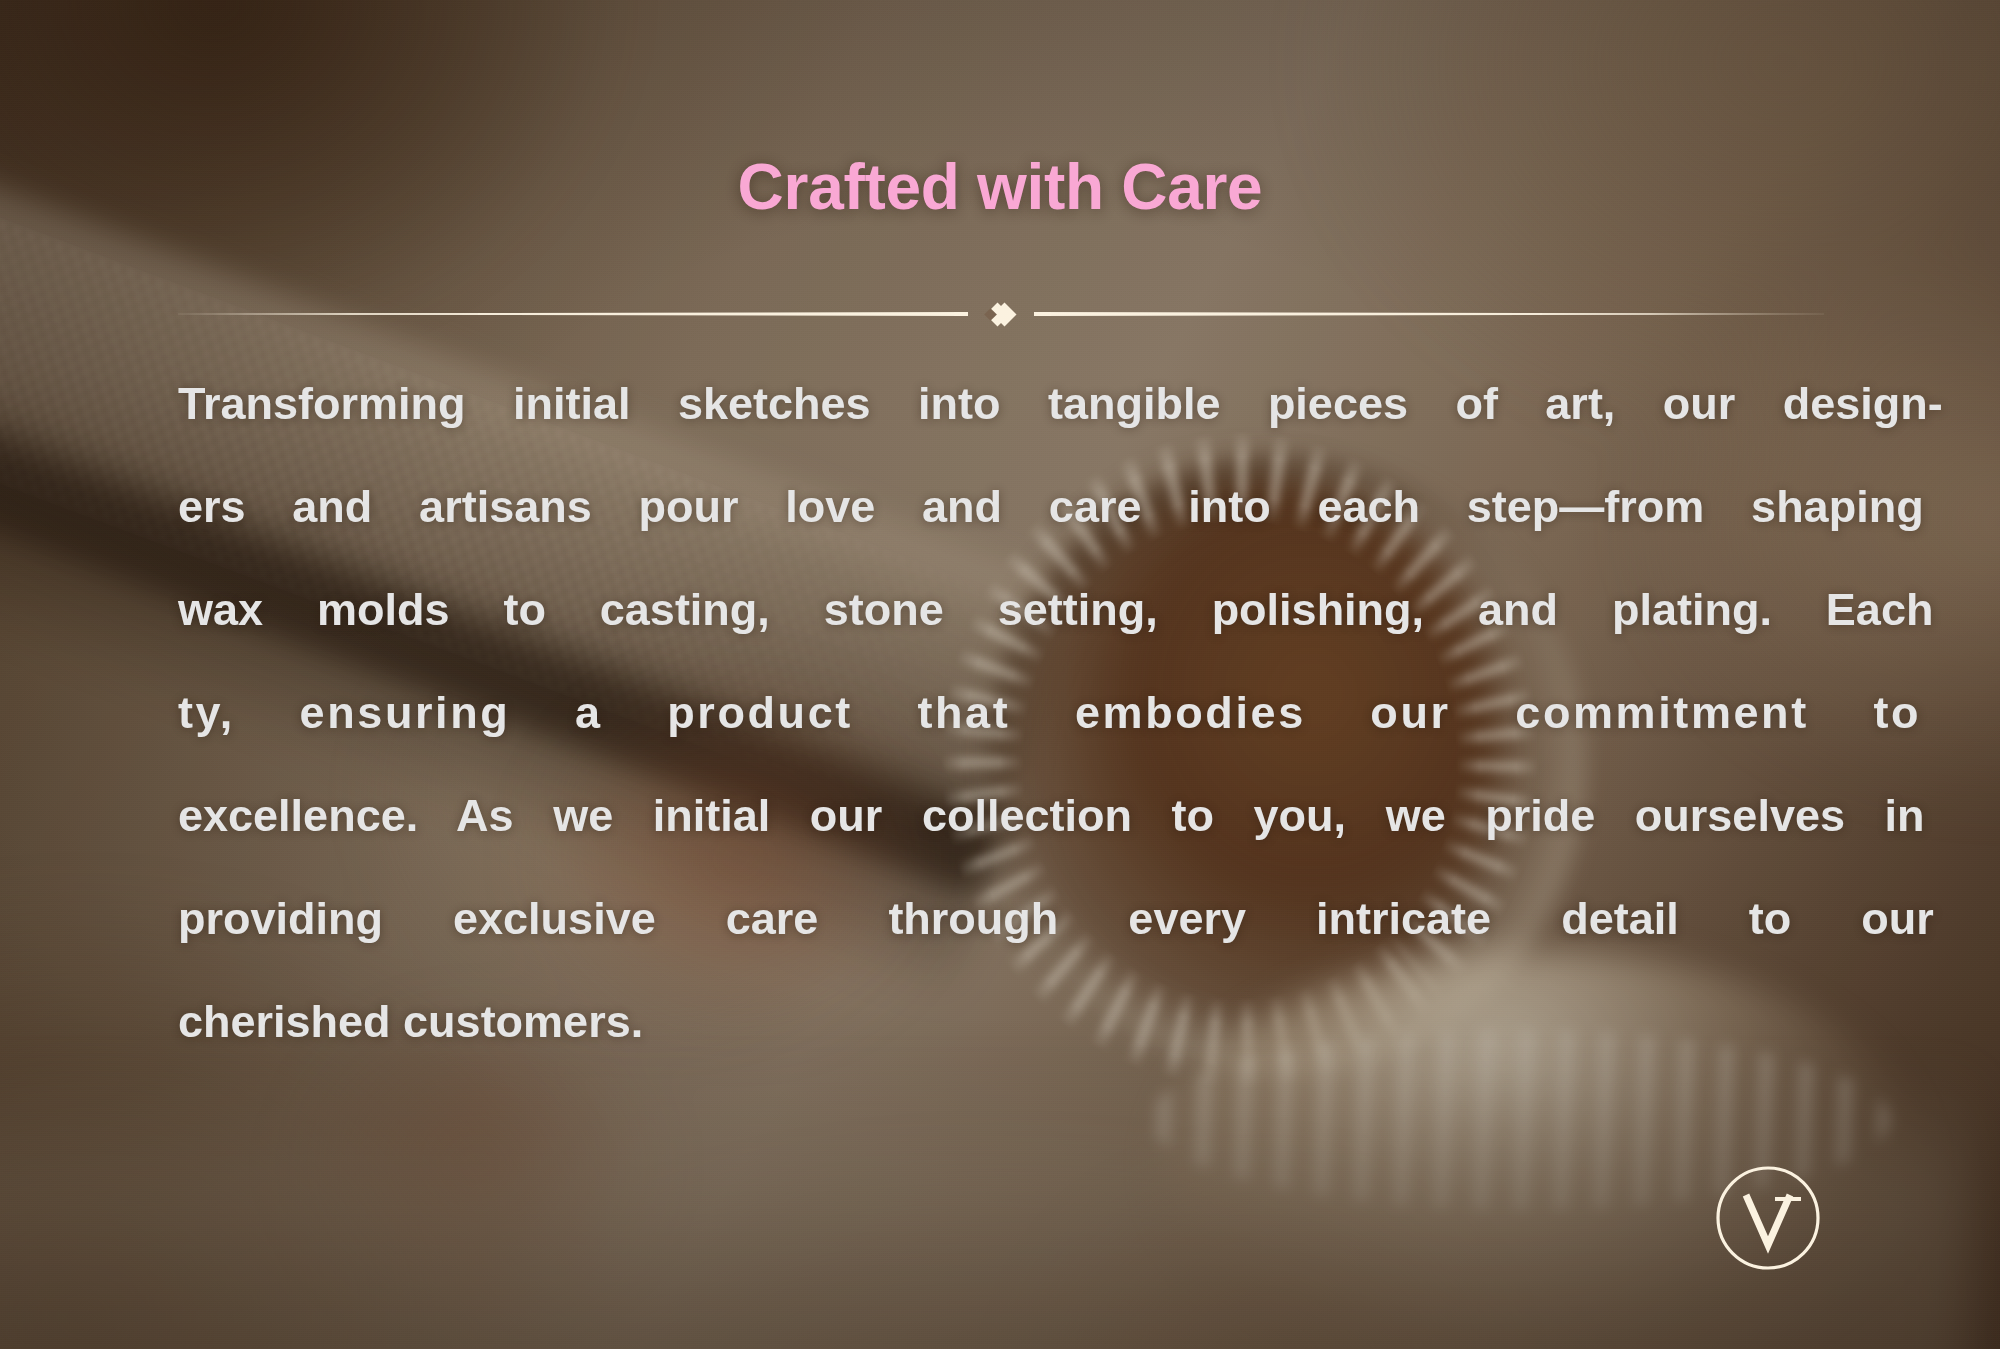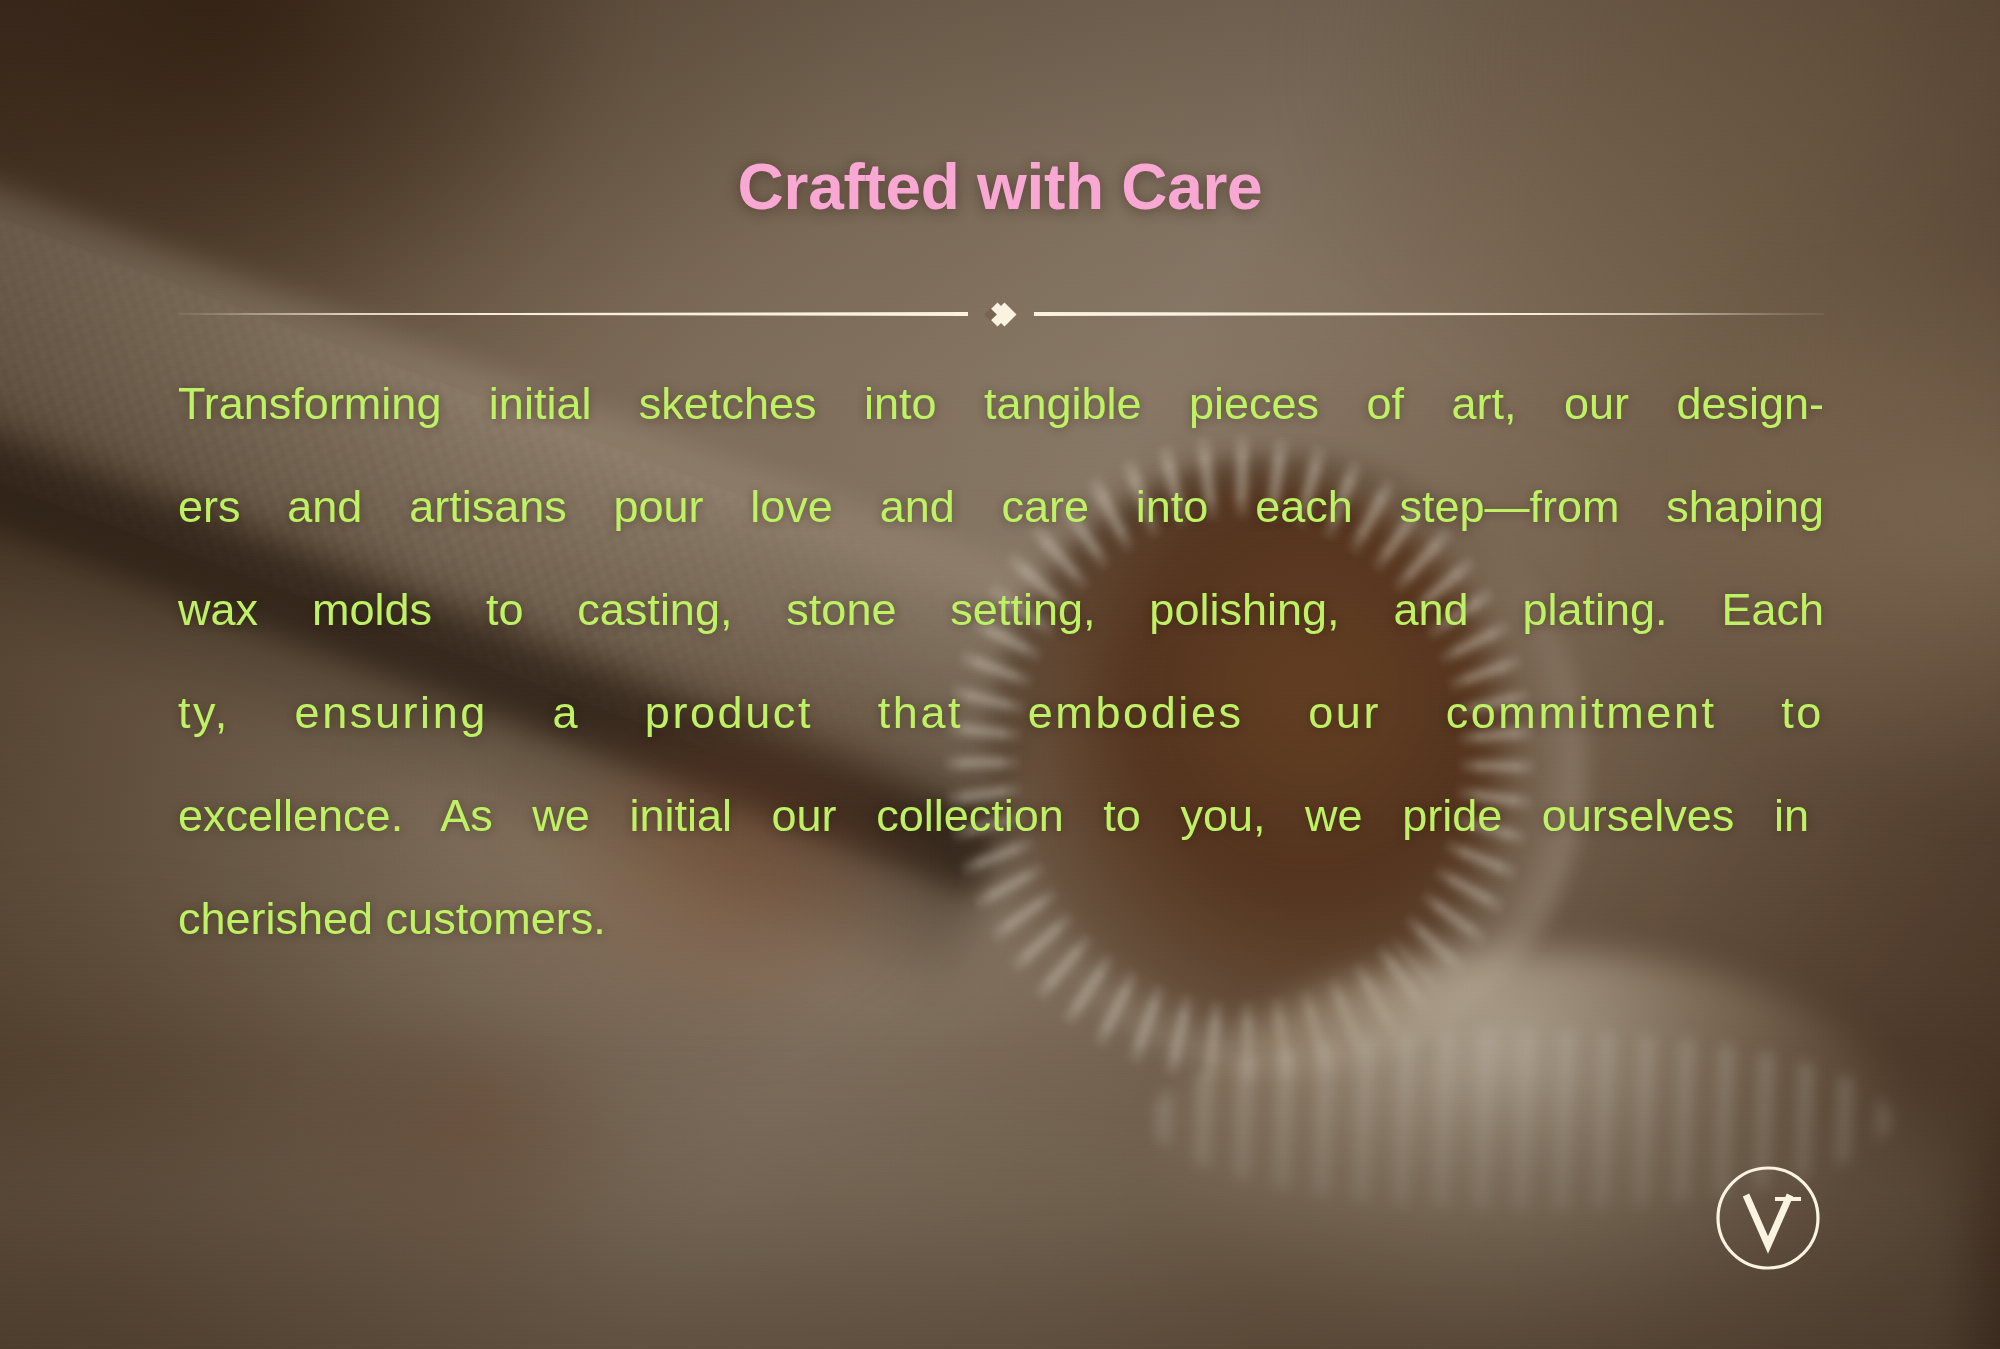--- a/index.html
+++ b/index.html
@@ -189,23 +189,24 @@
   .dia.b{margin-left:-5px;position:relative;}
   .dia-hole{
     position:absolute;width:9px;height:9px;background:#7a6450;transform:rotate(45deg);
     left:50%;top:50%;margin-left:-15px;margin-top:-4.5px;z-index:2;
   }
 
   .body-copy{
     position:absolute;left:178px;top:352px;width:1646px;
     font-size:45px;
     line-height:103px;
-    color:#bef264;
+    color:#e5e5e5;
     text-align:justify;
     text-shadow:0 1px 10px rgba(40,24,12,.40);
+    font-weight:bold;
   }
   .body-copy p{margin:0;}
   .body-copy .ln{display:block;white-space:nowrap;}
   
   .ln.j{display:flex;justify-content:space-between;}
   .ln.track{letter-spacing:2.6px;display:flex;justify-content:space-between;}
 
   
   .logo{
     position:absolute;left:1713px;top:1163px;width:110px;height:110px;
@@ -260,20 +261,23 @@
         </span>
         <span class="ln j">
           <span style="word-spacing: 41.4167px;">wax molds to casting, stone setting, polishing, and plating. Each</span>
         </span>
         <span class="ln track">
           <span style="word-spacing: 49.4863px;">ty, ensuring a product that embodies our commitment to</span>
         </span>
         <span class="ln j">
           <span style="word-spacing: 27.0696px;">excellence. As we initial our collection to you, we pride ourselves in</span>
         </span>
+        <span class="ln j">
+          <span style="word-spacing: 57.5469px;">providing exclusive care through every intricate detail to our</span>
+        </span>
         <span class="ln">
           <span>cherished customers.</span>
         </span>
       </p>
     </div>
 
     <div class="logo">
       <svg viewBox="0 0 110 110" aria-hidden="true">
         <circle cx="55" cy="55" r="50" fill="none" stroke="#fbf2e0" stroke-width="3.2"></circle>
         <path d="M33 32 L55 82 L77 32" fill="none" stroke="#fbf2e0" stroke-width="7" stroke-linecap="butt" stroke-linejoin="miter"></path>

